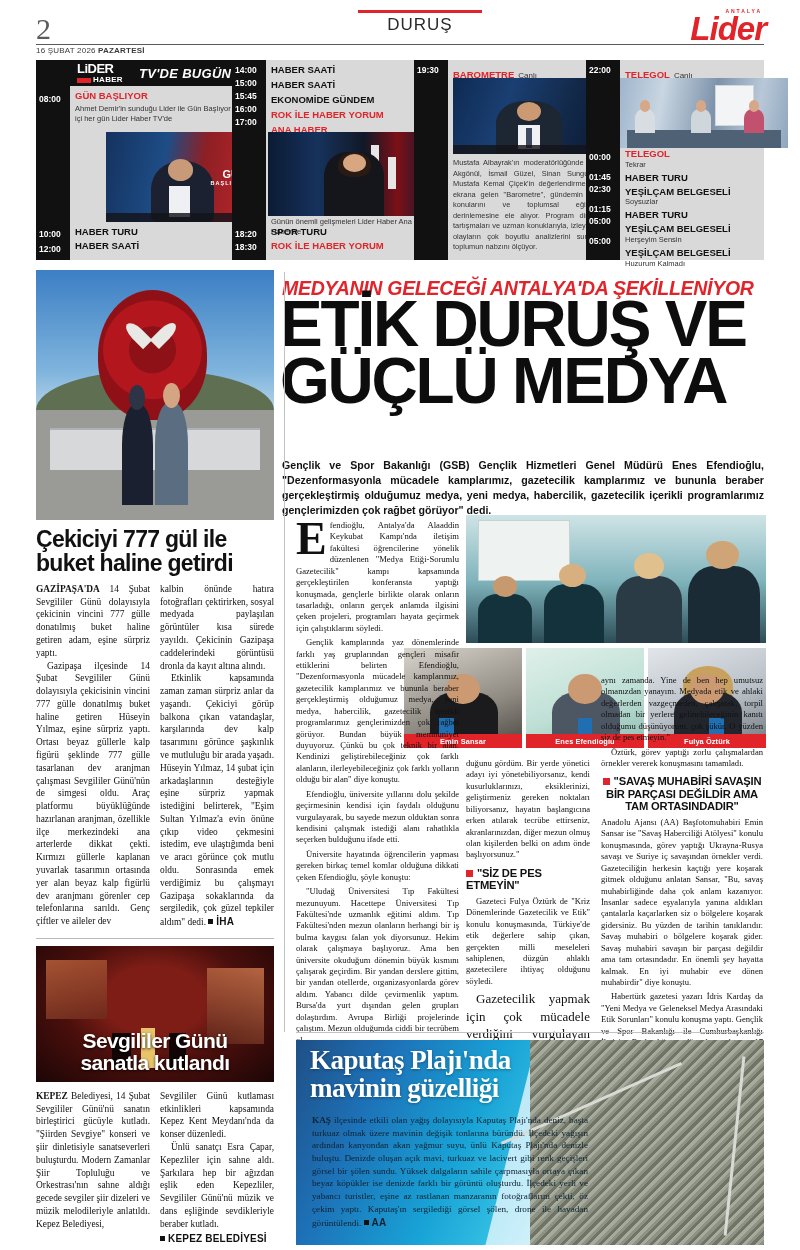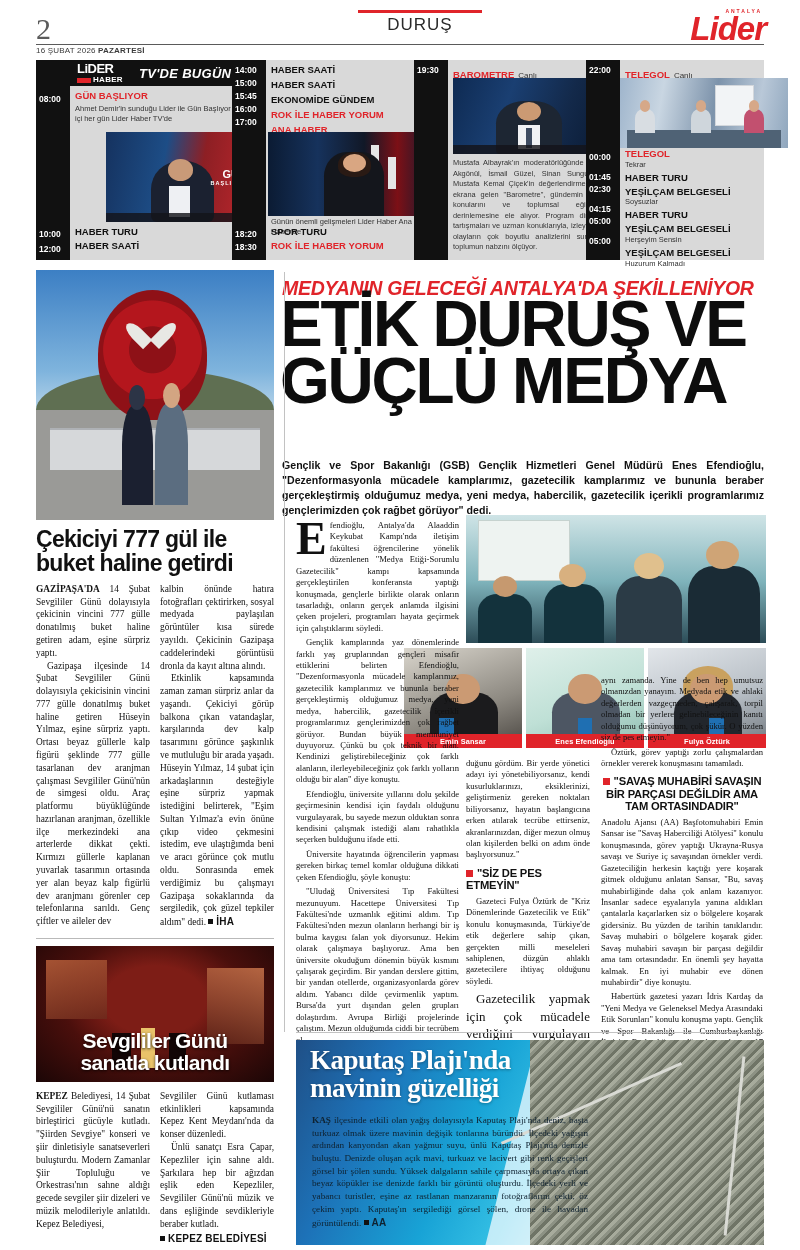--- a/index.html
+++ b/index.html
@@ -361,21 +361,21 @@
         <div class="prog-desc" style="position:absolute;left:5px;top:98px;width:152px;text-align:justify;font-size:7.4px;line-height:1.42;">Mustafa Albayrak'ın moderatörlüğünde Sabri Akgönül, İsmail Güzel, Sinan Sungur ve Mustafa Kemal Çiçek'in değerlendirmeleriyle ekrana gelen "Barometre", gündemin sıcak konularını ve toplumsal eğilimleri derinlemesine ele alıyor. Program dinamik tartışmaları ve uzman konuklarıyla, izleyicilere olayların çok boyutlu analizlerini sunarak, toplumun nabzını ölçüyor.</div>
       </div>
     </div>
 
     <div class="tv-col" style="width:178px;">
       <div class="tv-times">
         <span style="top:5px;">22:00</span>
         <span style="top:92px;">00:00</span>
         <span style="top:112px;">01:45</span>
         <span style="top:124px;">02:30</span>
-        <span style="top:144px;">04:15</span>
+        <span style="top:144px;">01:15</span>
         <span style="top:156px;">05:00</span>
         <span style="top:176px;">05:00</span>
       </div>
       <div class="tv-body">
         <div style="position:absolute;left:5px;top:4px;">
           <span class="prog-title red">TELEGOL</span>
           <span class="prog-desc" style="font-size:8px;">Canlı</span>
         </div>
         <div class="photo studio4" style="position:absolute;left:0px;top:18px;width:168px;height:70px;">
           <div class="board"></div>

